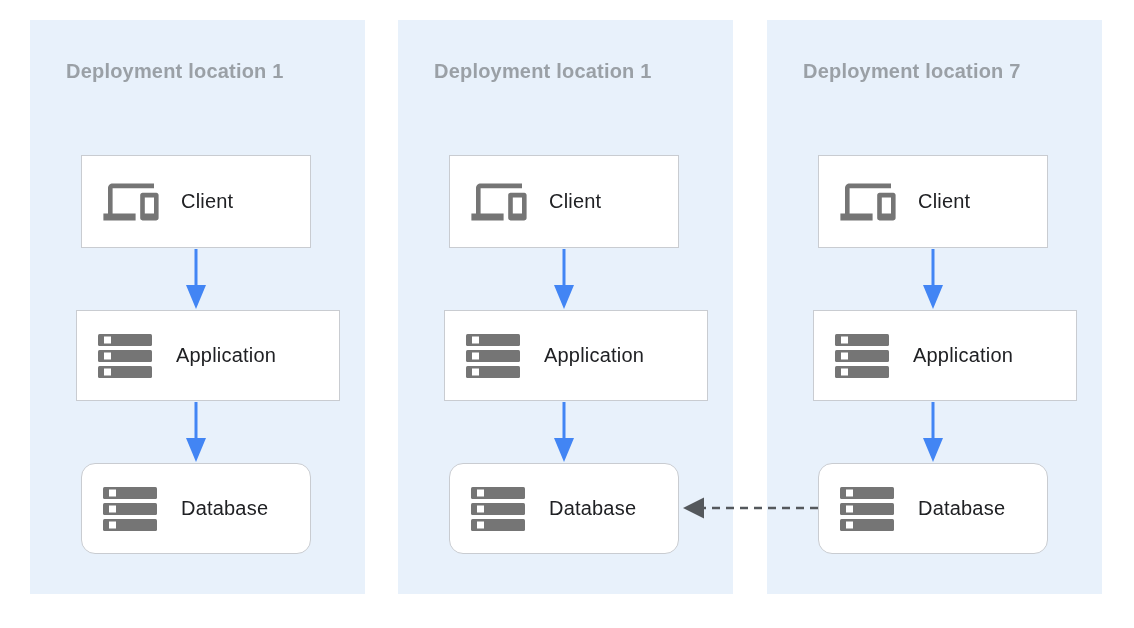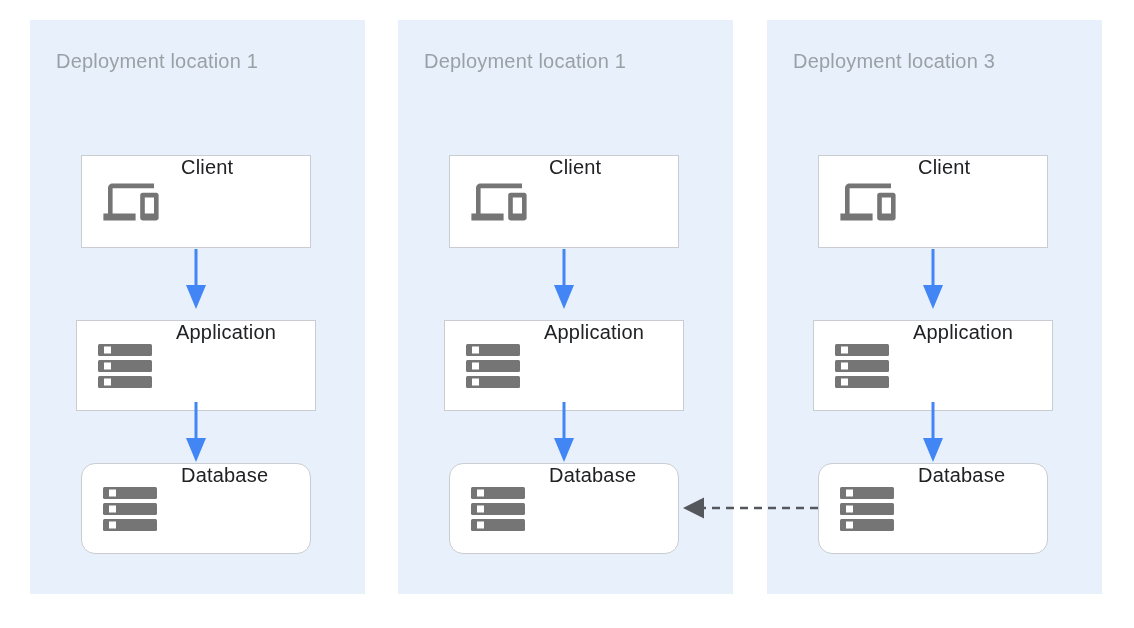--- a/index.html
+++ b/index.html
@@ -8,39 +8,39 @@
     font-family:"Liberation Sans","DejaVu Sans",sans-serif;overflow:hidden;
   }
   .panel{
     position:absolute;top:20px;width:335px;height:574px;
     background:#e8f1fb;
   }
   .panel.p1{left:30px;}
   .panel.p2{left:398px;}
   .panel.p3{left:767px;}
   .panel-title{
-    position:absolute;left:23px;top:27px;margin:3px;
-    font-size:20px;font-weight:400;color:#9aa0a6;letter-spacing:0.2px;text-align:center;
+    position:absolute;left:23px;top:27px;margin:13px;
+    font-size:20px;font-weight:700;color:#9aa0a6;letter-spacing:0.2px;text-align:center;
   }
   .node{
     position:absolute;box-sizing:border-box;
     background:#ffffff;border:1px solid #c9ccd1;
-    display:flex;
+    display:flex;align-items:center;
     padding-left:21px;
   }
   .node .icon{
     width:56px;display:flex;align-items:center;justify-content:flex-start;
     flex:0 0 56px;
   }
   .node .label{
     margin-left:22px;
     font-size:20px;color:#202124;letter-spacing:0.2px;
   }
   .node-client{left:51px;top:135px;width:230px;height:93px;}
-  .node-app{left:46px;top:300px;width:240px;height:91px;}
+  .node-app{left:46px;top:290px;width:264px;height:91px;}
   .node-db{left:51px;top:443px;width:230px;height:91px;border-radius:14px;}
   .arrows{
     position:absolute;left:0;top:0;pointer-events:none;
   }
   .arrow-line{stroke:#4285f4;stroke-width:3;}
   .arrow-head{fill:#4285f4;}
   .dash-line{stroke:#54585c;stroke-width:2.5;stroke-dasharray:8 6;}
   .dash-head{fill:#54585c;}
   .icon svg{display:block;}
 </style>
@@ -135,21 +135,21 @@
               <rect x="6" y="18.5" width="7" height="7"></rect>
               <rect x="6" y="34.5" width="7" height="7"></rect>
             </g>
           </svg>
       </span>
       <span class="label">Database</span>
     </div>
   </section>
 
   <section class="panel p3">
-    <h2 class="panel-title">Deployment location 3</h2>
+    <h2 class="panel-title">Deployment location 7</h2>
     <div class="node node-client">
       <span class="icon">
         <svg width="56" height="46" viewBox="0 2 24 20" fill="#757575">
             <path d="M4 6h18V4H4c-1.1 0-2 .9-2 2v11H0v3h14v-3H4V6zm19 2h-6c-.55 0-1 .45-1 1v10c0 .55.45 1 1 1h6c.55 0 1-.45 1-1V9c0-.55-.45-1-1-1zm-1 9h-4v-7h4v7z"></path>
           </svg>
       </span>
       <span class="label">Client</span>
     </div>
     <div class="node node-app">
       <span class="icon">

